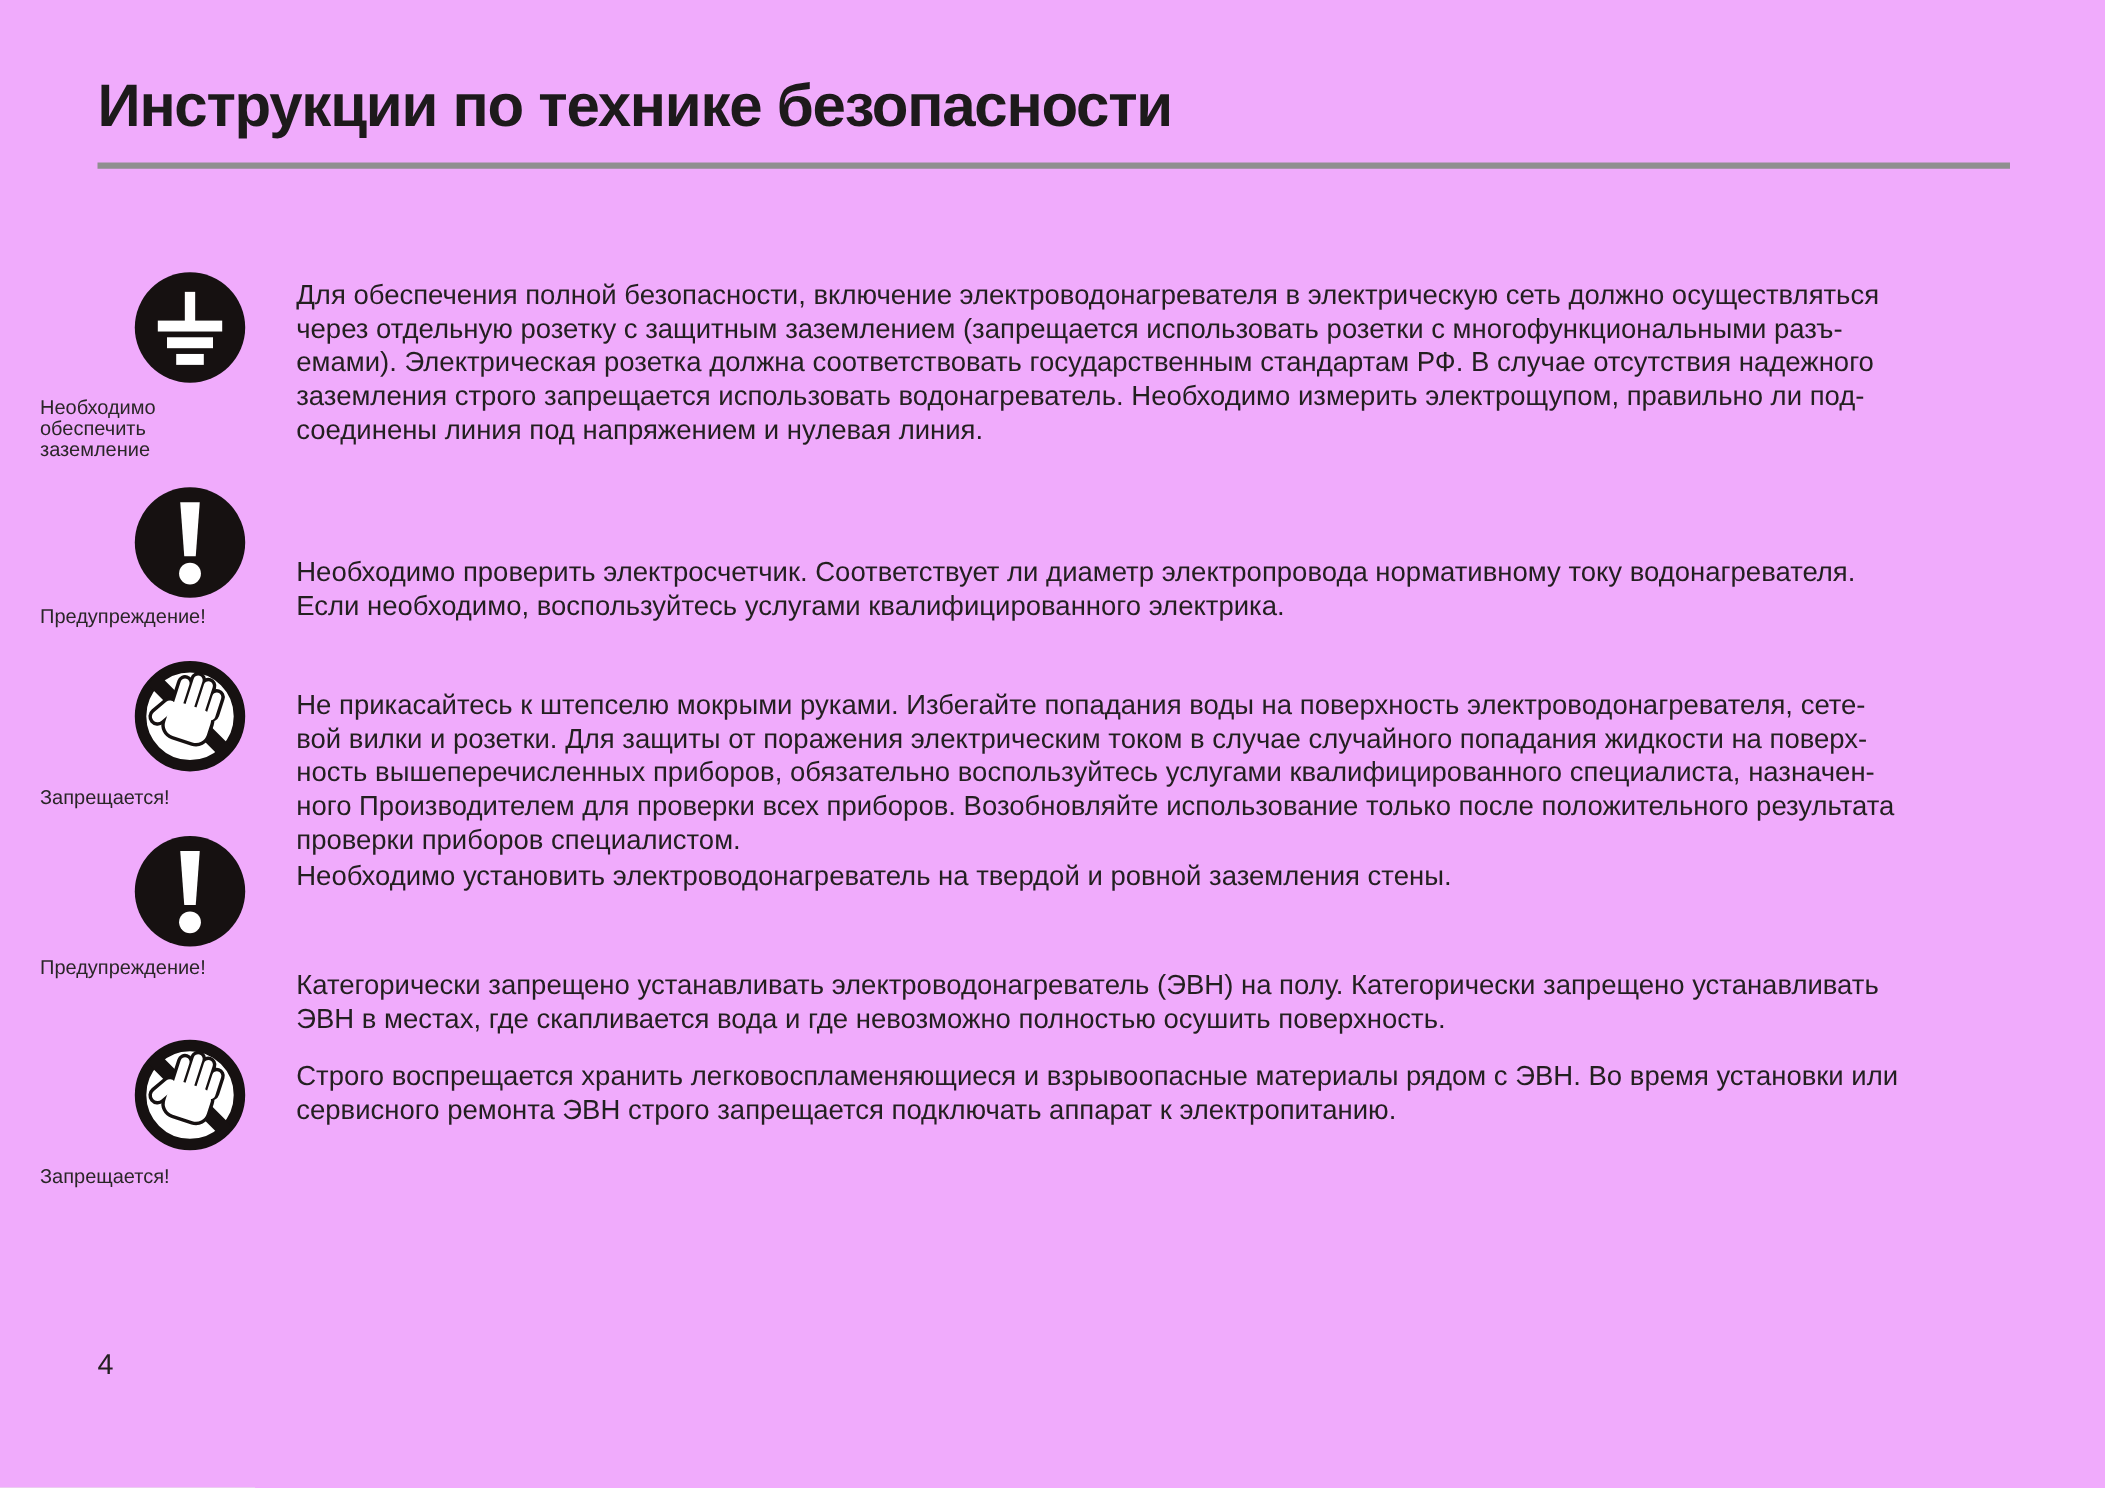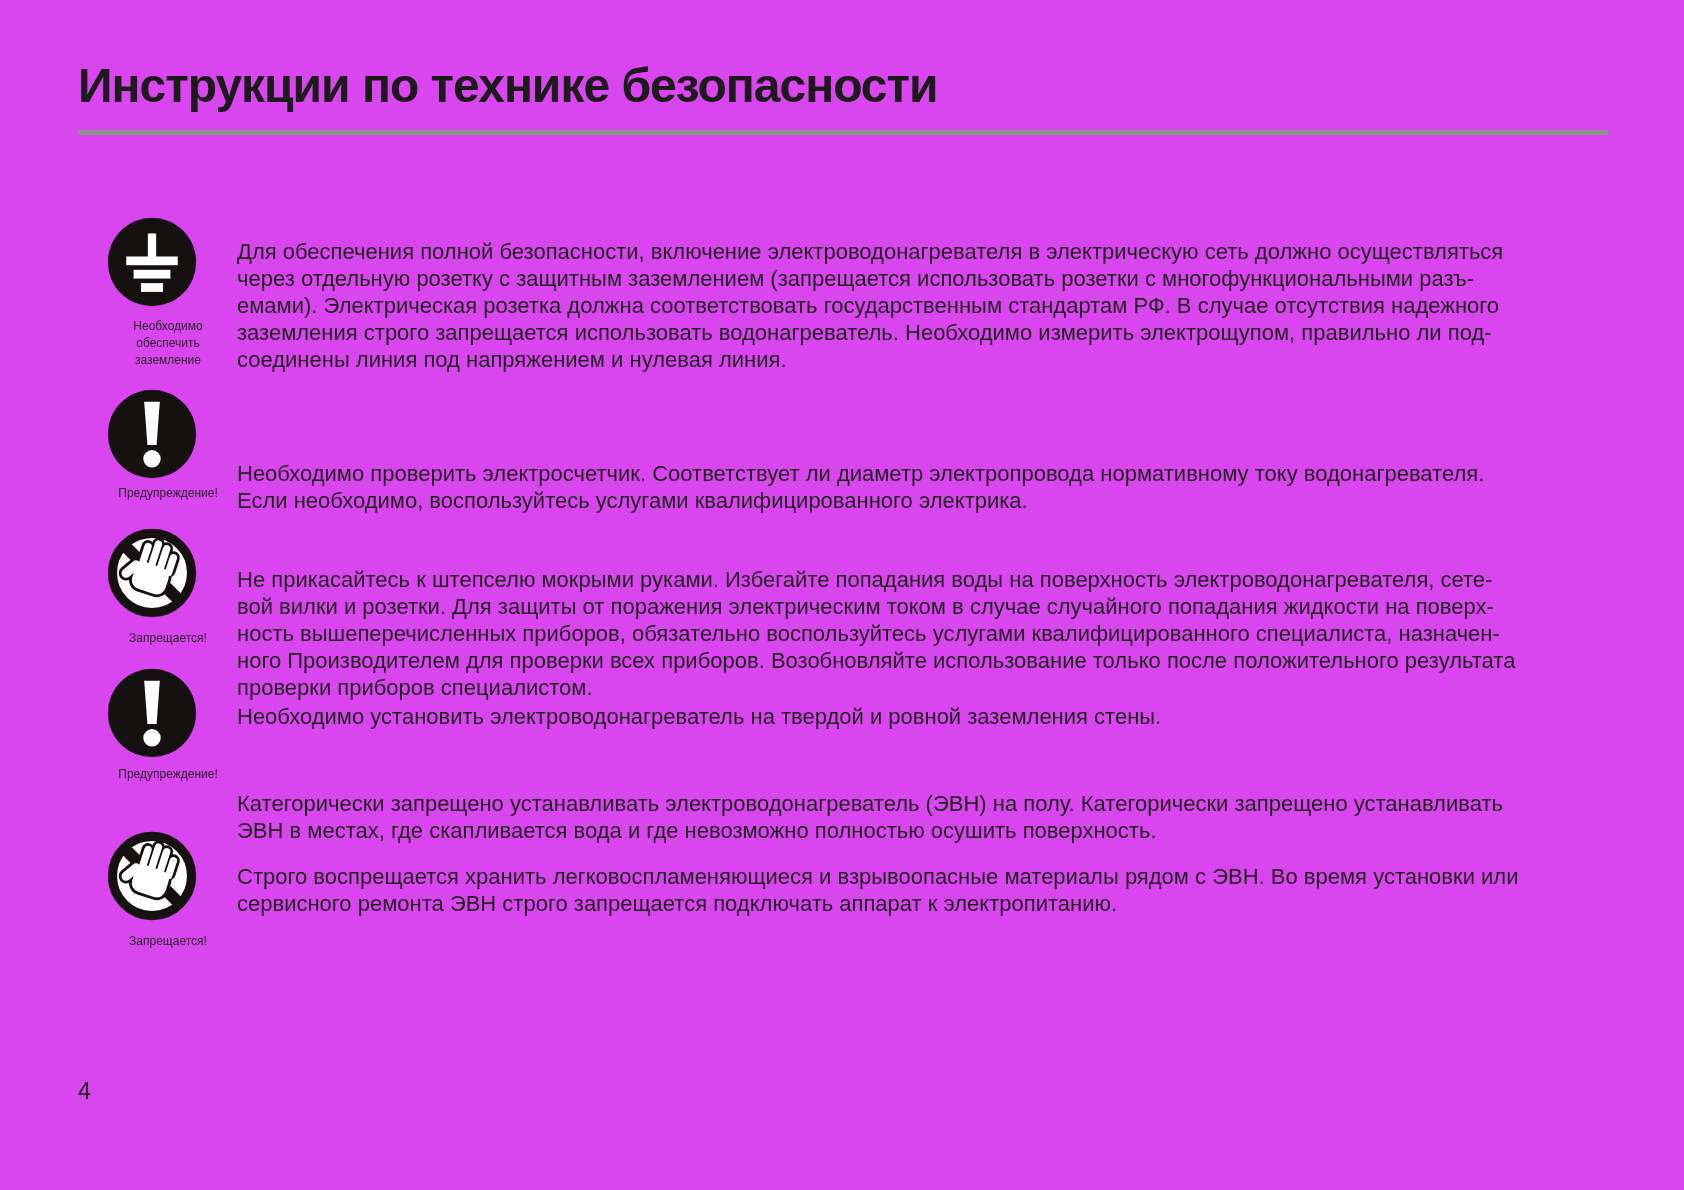--- a/index.html
+++ b/index.html
@@ -1,20 +1,20 @@
 <!DOCTYPE html>
 <html lang="ru"><head>
 <meta charset="utf-8">
 <style>
   html, body { margin: 0; padding: 0; background: #e8e8e8; }
   .page {
     position: relative;
     width: 1684px;
     height: 1190px;
-    background: #d946ef;
+    background: #f0abfc;
     font-family: "Liberation Sans", sans-serif;
     color: #231f20;
     overflow: hidden;
   }
   .title {
     position: absolute;
     left: 78px;
     top: 58px;
     font-size: 48px;
     font-weight: bold;
@@ -32,37 +32,35 @@
   }
   .icon-box {
     position: absolute;
     left: 106px;
     width: 92px;
     height: 92px;
   }
   .icon-box svg { width: 92px; height: 92px; display: block; }
   .icon-caption {
     position: absolute;
-    left: 56px;
+    left: 32px;
     width: 224px;
-    text-align: center;
-    font-size: 12px;
+    font-size: 16px;
     line-height: 17px;
     color: #2a2627;
     white-space: pre-line;
   }
   .para {
     position: absolute;
     left: 237px;
     width: 1390px;
     font-size: 22px;
     line-height: 27px;
     color: #231f20;
     white-space: pre-line;
-    margin-top: 16px;
   }
   .page-number {
     position: absolute;
     left: 78px;
     top: 1078px;
     font-size: 23px;
     color: #231f20;
   }
 </style>
 </head>

